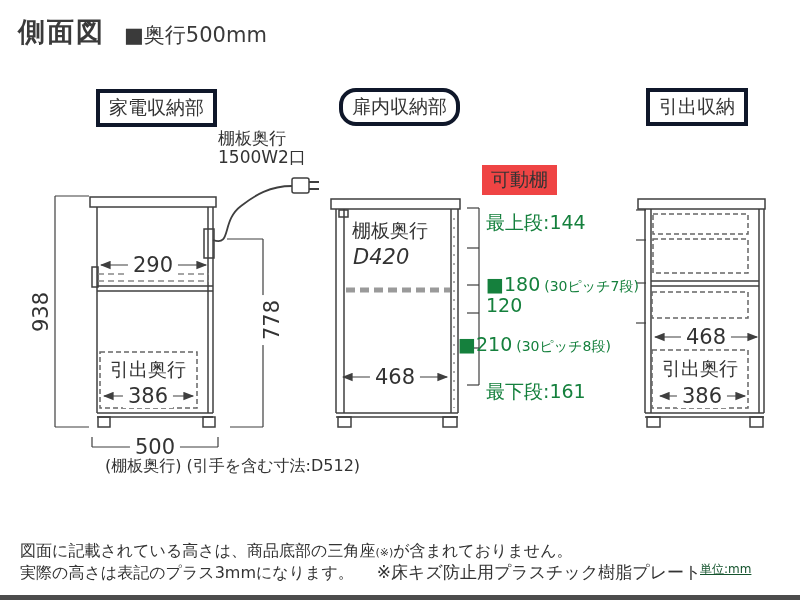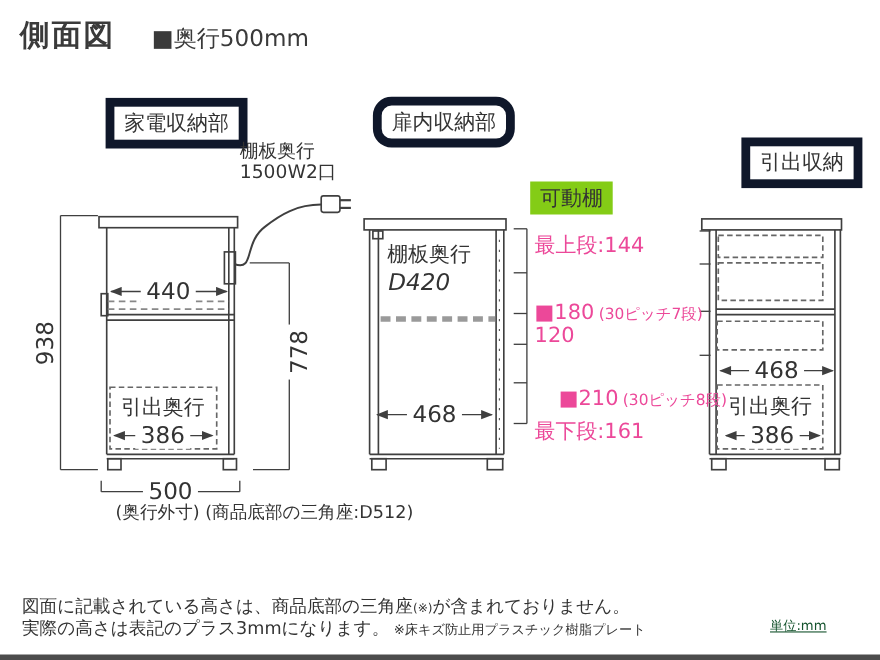--- a/index.html
+++ b/index.html
@@ -1,32 +1,32 @@
 <!DOCTYPE html>
 <html><head>
 <meta charset="utf-8">
 <style>
   html,body{margin:0;padding:0;}
   body{width:800px;height:600px;position:relative;background:#ffffff;
        font-family:"DejaVu Sans","Liberation Sans",sans-serif;color:#2f2f2f;overflow:hidden;}
   .abs{position:absolute;}
   .page-title{left:18px;top:14px;font-size:27px;font-weight:600;color:#3a3a3a;letter-spacing:2px;}
-  .page-subtitle{left:138px;top:21px;font-size:21px;color:#3a3a3a;}
-  .sec-label{border:8px solid #0f172a;background:#fff;padding:2px 9px;font-size:19px;color:#333;white-space:nowrap;}
-  .shelf-tag{background:#84cc16;padding:2px 9px;font-size:19px;color:#333;white-space:nowrap;}
+  .page-subtitle{left:124px;top:21px;font-size:21px;color:#3a3a3a;}
+  .sec-label{border:4px solid #0f172a;background:#fff;padding:2px 9px;font-size:19px;color:#333;white-space:nowrap;}
+  .shelf-tag{background:#ef4444;padding:2px 9px;font-size:19px;color:#333;white-space:nowrap;}
   .outlet{left:218px;top:129px;font-size:17px;line-height:19px;color:#333;}
   .dim-num{font-size:21px;color:#333;background:#fff;padding:0 5px;white-space:nowrap;}
   .ctr{transform:translate(-50%,-50%);}
   .rot{transform:translate(-50%,-50%) rotate(-90deg);}
   .cab-text{font-size:19px;color:#333;white-space:nowrap;}
-  .row-label{font-size:19px;color:#ec4899;white-space:nowrap;transform:translateY(-50%);}
+  .row-label{font-size:19px;color:#15803d;white-space:nowrap;transform:translateY(-50%);}
   .row-label .sub{font-size:14px;margin-left:4px;}
   .note1,.note2{font-size:16px;color:#333;white-space:nowrap;}
   .note-small{font-size:11px;}
-  .note2-small{font-size:12px;margin-left:4px;}
+  .note2-small{font-size:17px;margin-left:23px;}
   .unit{font-size:12px;color:#14532d;text-decoration:underline;}
   .basenote{font-size:16px;color:#333;white-space:nowrap;}
   .footer-bar{left:0;bottom:0;width:800px;height:5px;background:#4c4c4c;}
   svg{position:absolute;left:0;top:0;}
 </style>
 </head>
 <body>
 
 <svg width="800" height="500" viewBox="0 0 800 500">
   <g stroke="#3f3f3f" stroke-width="1.5" fill="none">
@@ -130,45 +130,45 @@
       <path d="M9,0 L0,3.5 L9,7 Z" fill="#3f3f3f"></path>
     </marker>
   </defs>
 </svg>
 
 <span class="abs page-title">側面図</span>
 <span class="abs page-subtitle">■奥行500mm</span>
 
 <span class="abs sec-label" style="left:96px;top:89px;">家電収納部</span>
 <span class="abs sec-label" style="left:339px;top:88px;border-radius:17px;">扉内収納部</span>
-<span class="abs sec-label" style="left:674px;top:88px;margin-top:37px;">引出収納</span>
+<span class="abs sec-label" style="left:646px;top:88px;">引出収納</span>
 
 <div class="abs outlet">
   <div>棚板奥行</div>
   <div>1500W2口</div>
 </div>
 
 <span class="abs shelf-tag" style="left:482px;top:165px;">可動棚</span>
 
 <span class="abs dim-num rot" style="left:41px;top:312px;">938</span>
 <span class="abs dim-num rot" style="left:272px;top:320px;">778</span>
-<span class="abs dim-num ctr" style="left:153px;top:265px;">440</span>
+<span class="abs dim-num ctr" style="left:153px;top:265px;">290</span>
 <span class="abs cab-text ctr" style="left:148px;top:370px;">引出奥行</span>
 <span class="abs dim-num ctr" style="left:148px;top:396px;">386</span>
 <span class="abs dim-num ctr" style="left:155px;top:447px;">500</span>
-<span class="abs basenote" style="left:105px;top:456px;">(奥行外寸) (商品底部の三角座:D512)</span>
+<span class="abs basenote" style="left:105px;top:456px;">(棚板奥行) (引手を含む寸法:D512)</span>
 
 <span class="abs cab-text" style="left:352px;top:218px;text-align:center;">棚板奥行</span>
 <span class="abs dim-num" style="left:348px;top:245px;background:none;font-style:italic;">D420</span>
 <span class="abs dim-num ctr" style="left:395px;top:377px;">468</span>
 
 <div class="abs row-label" style="left:486px;top:223px;"><span>最上段:144</span><span class="sub"></span></div>
 <div class="abs row-label" style="left:486px;top:268px;margin-top:16px;"><span>■180</span><span class="sub">(30ピッチ7段)</span></div>
 <div class="abs row-label" style="left:486px;top:305px;"><span>120</span><span class="sub"></span></div>
-<div class="abs row-label" style="left:508px;top:344px;margin-top:18px;"><span>■210</span><span class="sub">(30ピッチ8段)</span></div>
+<div class="abs row-label" style="left:458px;top:344px;"><span>■210</span><span class="sub">(30ピッチ8段)</span></div>
 <div class="abs row-label" style="left:486px;top:392px;"><span>最下段:161</span><span class="sub"></span></div>
 
 <span class="abs dim-num ctr" style="left:706px;top:337px;">468</span>
 <span class="abs cab-text ctr" style="left:700px;top:369px;">引出奥行</span>
 <span class="abs dim-num ctr" style="left:702px;top:396px;">386</span>
 
 <div class="abs note1" style="left:20px;top:541px;">
   <span>図面に記載されている高さは、商品底部の三角座</span><span class="note-small">(※)</span><span>が含まれておりません。</span>
 </div>
 <div class="abs note2" style="left:20px;top:561px;">

